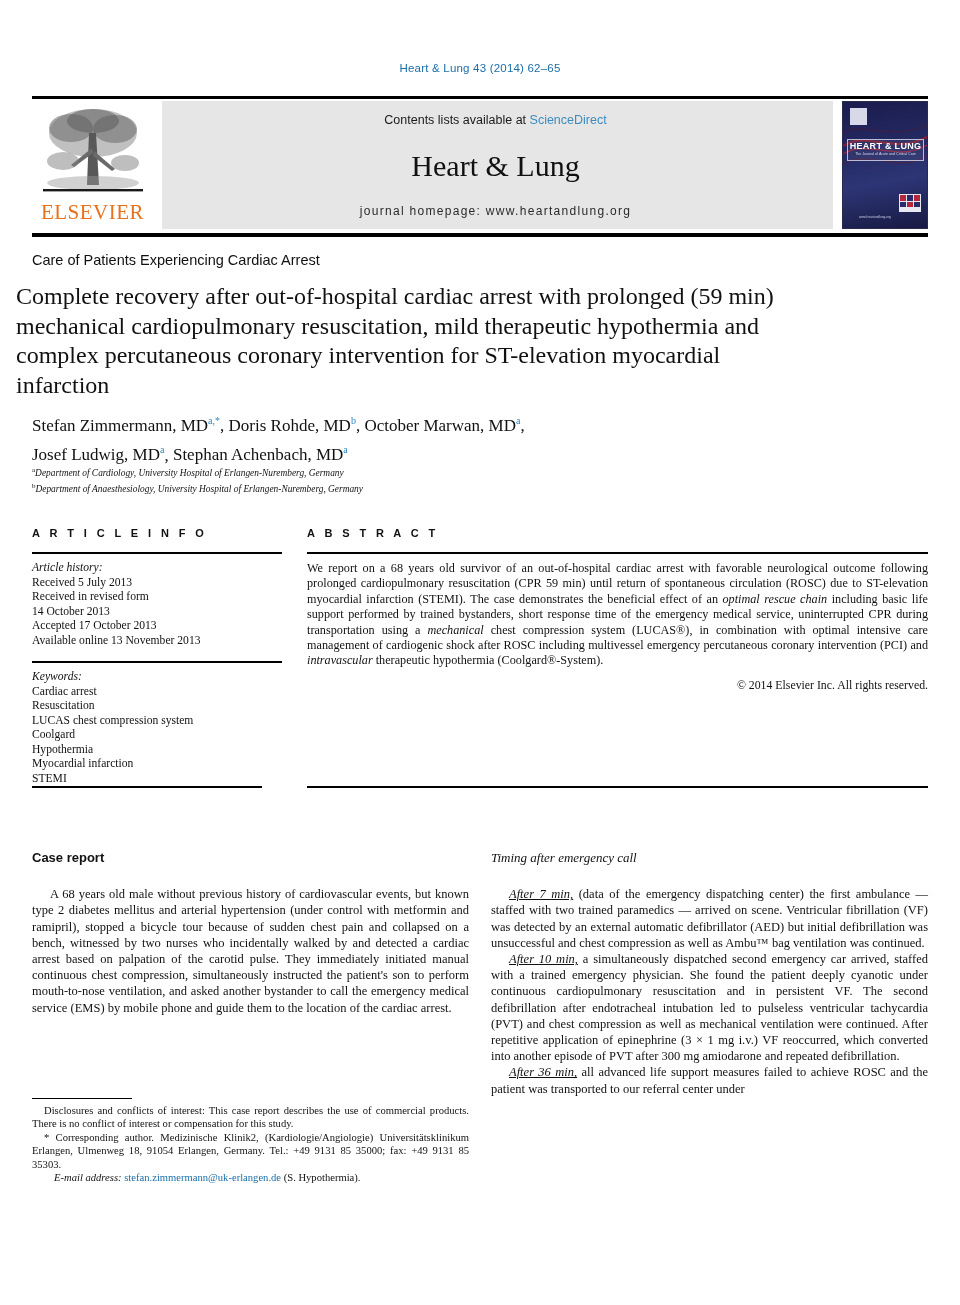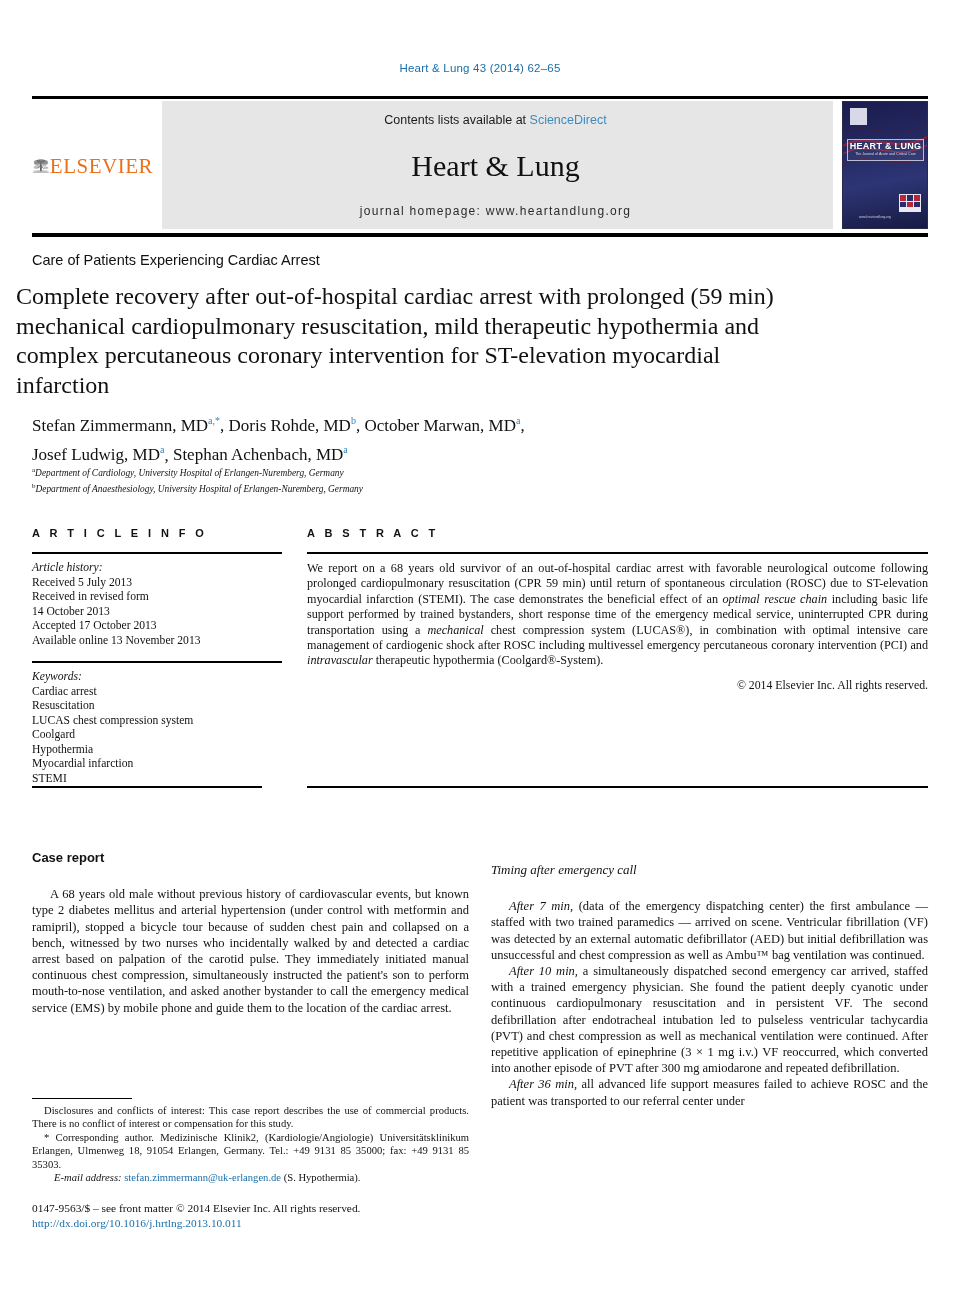--- a/index.html
+++ b/index.html
@@ -52,21 +52,21 @@
     left: 32px;
     width: 896px;
     height: 128px;
     display: flex;
     align-items: stretch;
   }
   .elsevier-logo {
     width: 121px;
     flex: 0 0 121px;
     display: flex;
-    flex-direction: row;
+    flex-direction: column;
     align-items: center;
     justify-content: flex-start;
     padding-top: 2px;
     box-sizing: border-box;
   }
   .tree-svg { display:block; }
   .elsevier-word {
     font-family: "Liberation Serif", serif;
     font-size: 21px;
     letter-spacing: 0.5px;
@@ -284,28 +284,28 @@
     font-size: 13px;
     font-weight: bold;
     margin: 0 0 20px 0;
     color: #111;
   }
   .col h4 {
     font-family: "Liberation Serif", serif;
     font-size: 13px;
     font-weight: normal;
     font-style: italic;
-    margin: 12px 0 20px 0;
+    margin: 0 0 20px 0;
     color: #111;
   }
   .col p {
     margin: 0;
     text-indent: 18px;
   }
-  .col p i { font-style: italic; }
+  .col p i { font-style: italic; text-decoration: underline; }
 
   
   .footnote-rule {
     position: absolute;
     top: 1098px; left: 32px; width: 100px;
     border-top: 1px solid #000;
   }
   .footnotes {
     position: absolute;
     top: 1104px;
@@ -462,18 +462,14 @@
     <p><i>After 36 min,</i><span> all advanced life support measures failed to achieve ROSC and the patient was transported to our referral center under</span></p>
   </div>
 
   <div class="footnote-rule"></div>
   <div class="footnotes">
     <p>Disclosures and conflicts of interest: This case report describes the use of commercial products. There is no conflict of interest or compensation for this study.</p>
     <p>* Corresponding author. Medizinische Klinik2, (Kardiologie/Angiologie) Universitätsklinikum Erlangen, Ulmenweg 18, 91054 Erlangen, Germany. Tel.: +49 9131 85 35000; fax: +49 9131 85 35303.</p>
     <p class="email-line"><i>E-mail address:</i> <span class="link">stefan.zimmermann@uk-erlangen.de</span><span> (S. Hypothermia).</span></p>
   </div>
 
-  <div class="imprint">
-    <div>0147-9563/$ – see front matter © 2014 Elsevier Inc. All rights reserved.</div>
-    <div class="doi">http://dx.doi.org/10.1016/j.hrtlng.2013.10.011</div>
-  </div>
 
 </div>
 
 </body></html>

